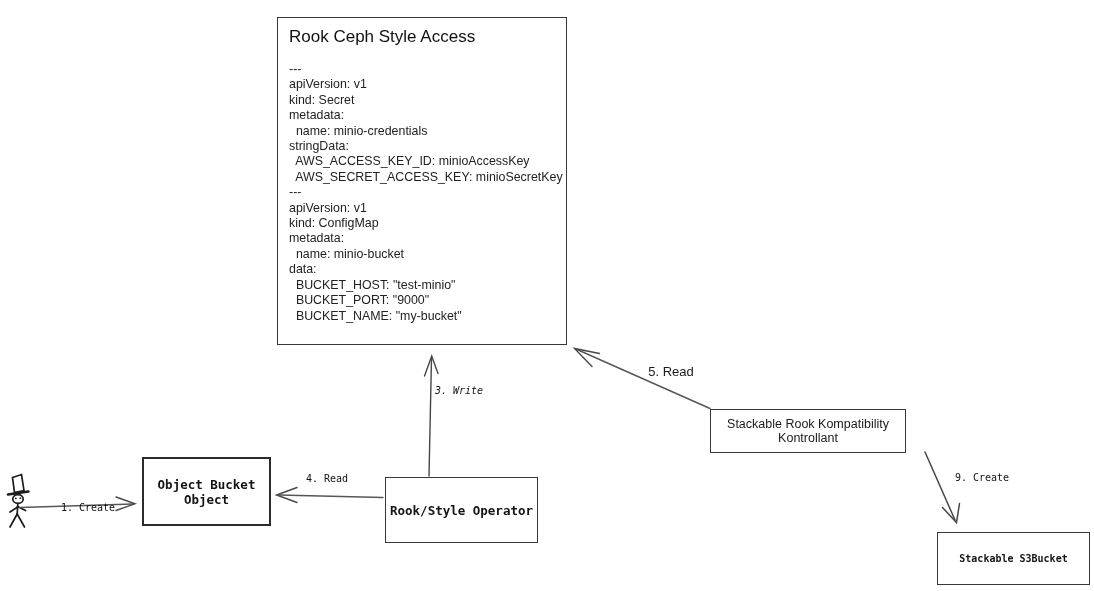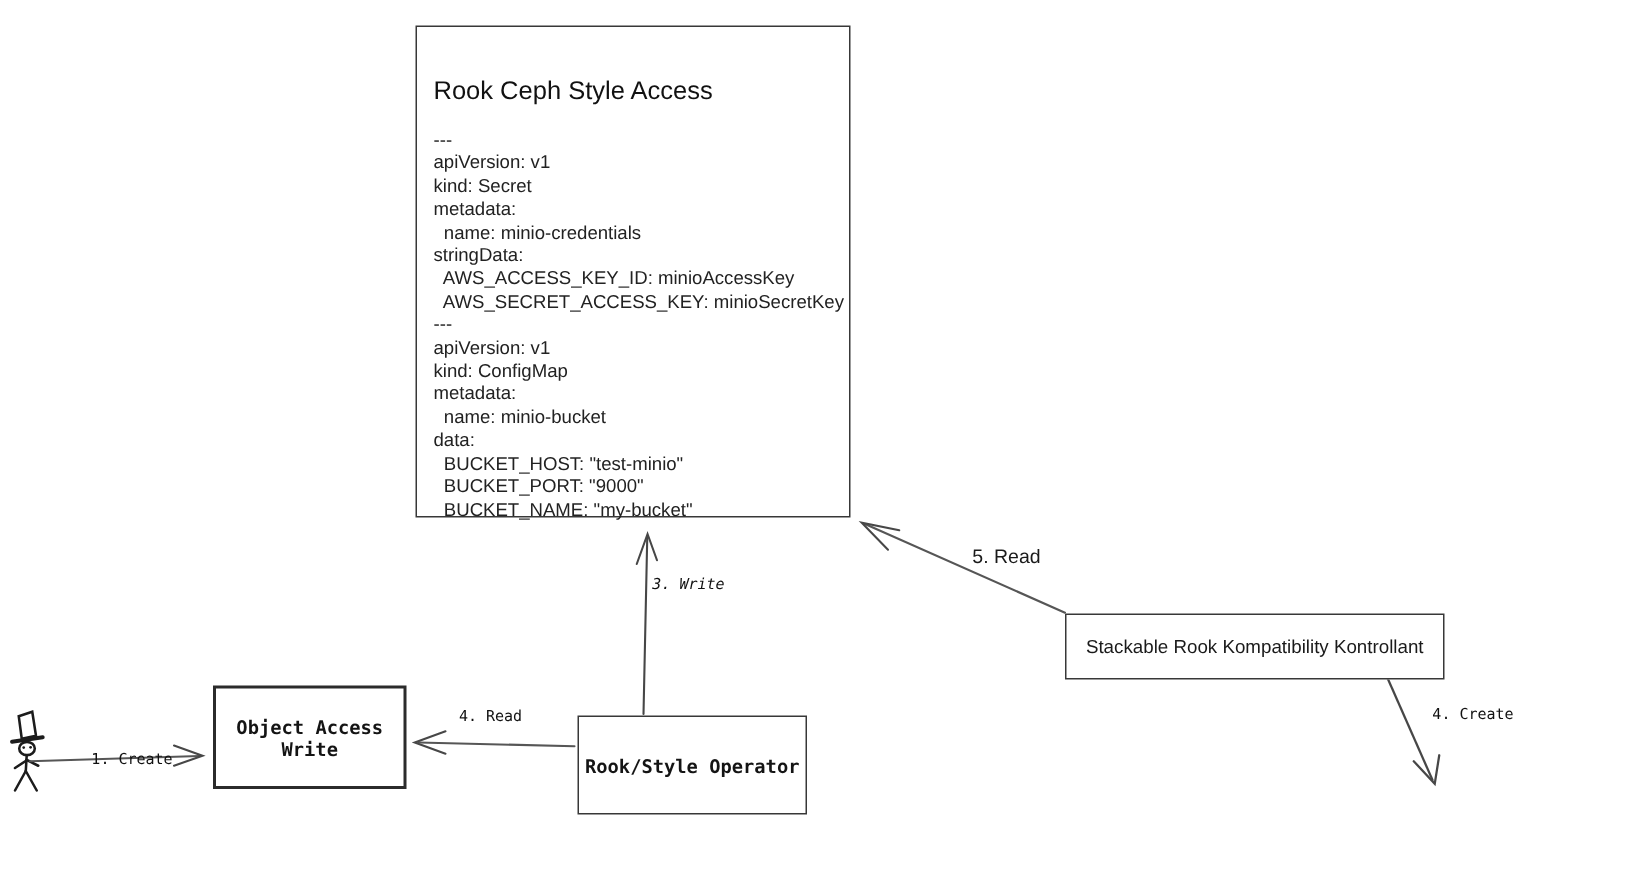--- a/index.html
+++ b/index.html
@@ -36,21 +36,20 @@
   }
   .spec-box {
     left: 277px; top: 17px;
     width: 290px; height: 328px;
     padding: 8px 11px;
   }
   .spec-title {
     font-size: 17px;
     line-height: 22px;
     color: #111111;
-    margin-top: 24px;
   }
   .spec-yaml {
     margin: 14px 0 0 0;
     font-family: "Liberation Sans", sans-serif;
     font-size: 12.4px;
     line-height: 15.4px;
     white-space: pre;
     color: #222222;
   }
   .obc-box {
@@ -63,21 +62,21 @@
   }
   .obc-box .node-label { font-size: 12.5px; line-height: 15px; }
   .operator-box {
     left: 385px; top: 477px;
     width: 153px; height: 66px;
     display: flex; align-items: center; justify-content: center;
   }
   .operator-box .node-label { font-size: 12.5px; }
   .kontrollant-box {
     left: 710px; top: 409px;
-    width: 253px; height: 44px;
+    width: 196px; height: 44px;
     display: flex; align-items: center; justify-content: center;
   }
   .kontrollant-box .node-label {
     font-family: "Liberation Sans", sans-serif;
     font-weight: normal;
     font-size: 12.5px;
     color: #1a1a1a;
   }
   .s3bucket-box {
     left: 937px; top: 532px;
@@ -165,32 +164,35 @@
 kind: ConfigMap
 metadata:
   name: minio-bucket
 data:
   BUCKET_HOST: "test-minio"
   BUCKET_PORT: "9000"
   BUCKET_NAME: "my-bucket"</pre>
   </div>
 
   <div class="box obc-box">
-    <div class="node-label">Object Access</div>
-    <div class="node-label">Write</div>
+    <div class="node-label">Object Bucket</div>
+    <div class="node-label">Object</div>
   </div>
 
   <div class="box operator-box">
     <div class="node-label">Rook/Style Operator</div>
   </div>
 
   <div class="box kontrollant-box">
     <div class="node-label">Stackable Rook Kompatibility Kontrollant</div>
   </div>
 
+  <div class="box s3bucket-box">
+    <div class="node-label">Stackable S3Bucket</div>
+  </div>
 
   <div class="edge-label lbl-1">1. Create</div>
   <div class="edge-label lbl-2">4. Read</div>
   <div class="edge-label lbl-3">3. Write</div>
   <div class="edge-label sans lbl-4">5. Read</div>
-  <div class="edge-label lbl-5">4. Create</div>
+  <div class="edge-label lbl-5">9. Create</div>
 
 </div>
 
 </body></html>

